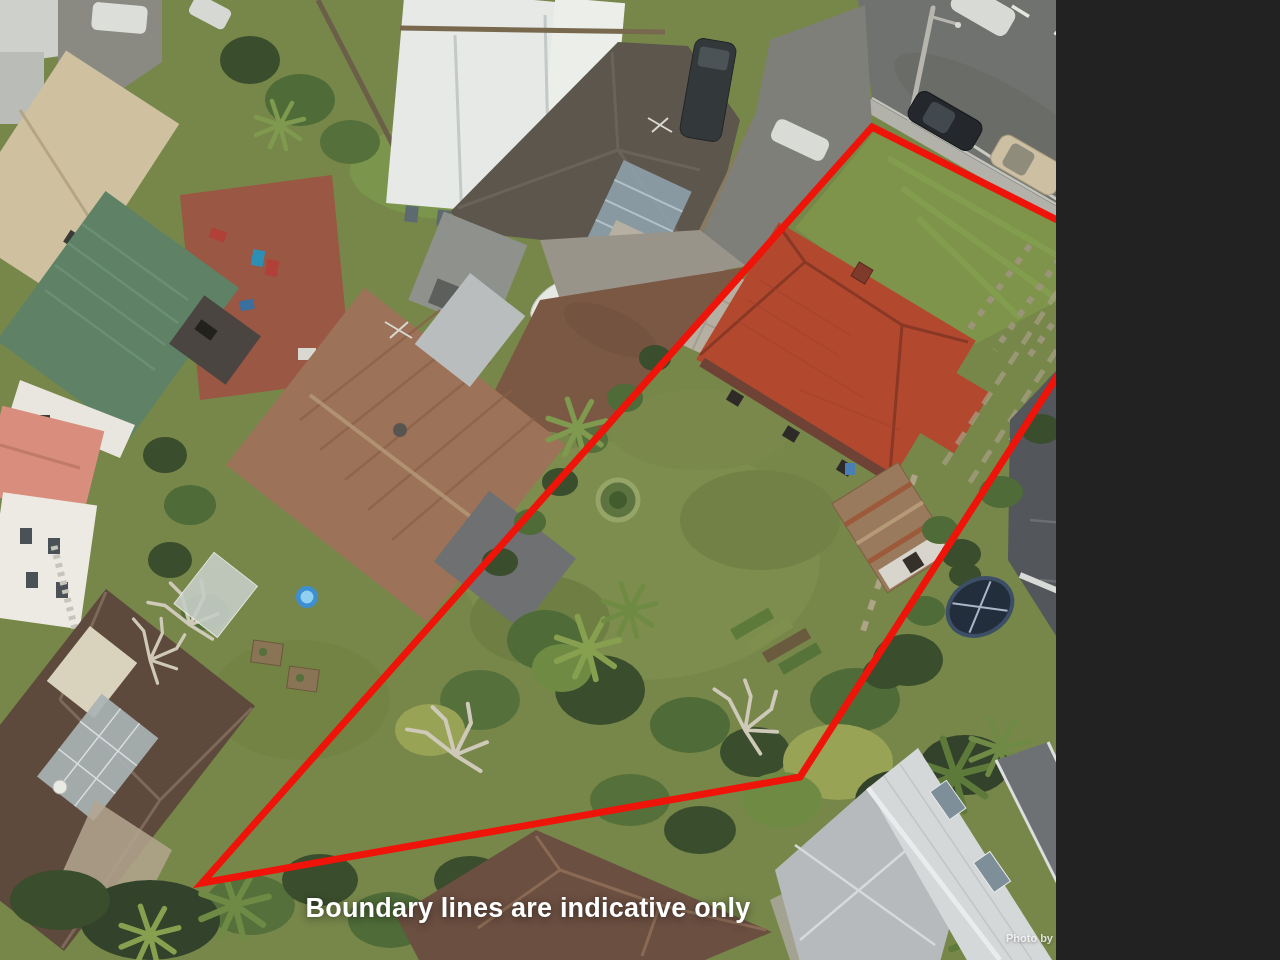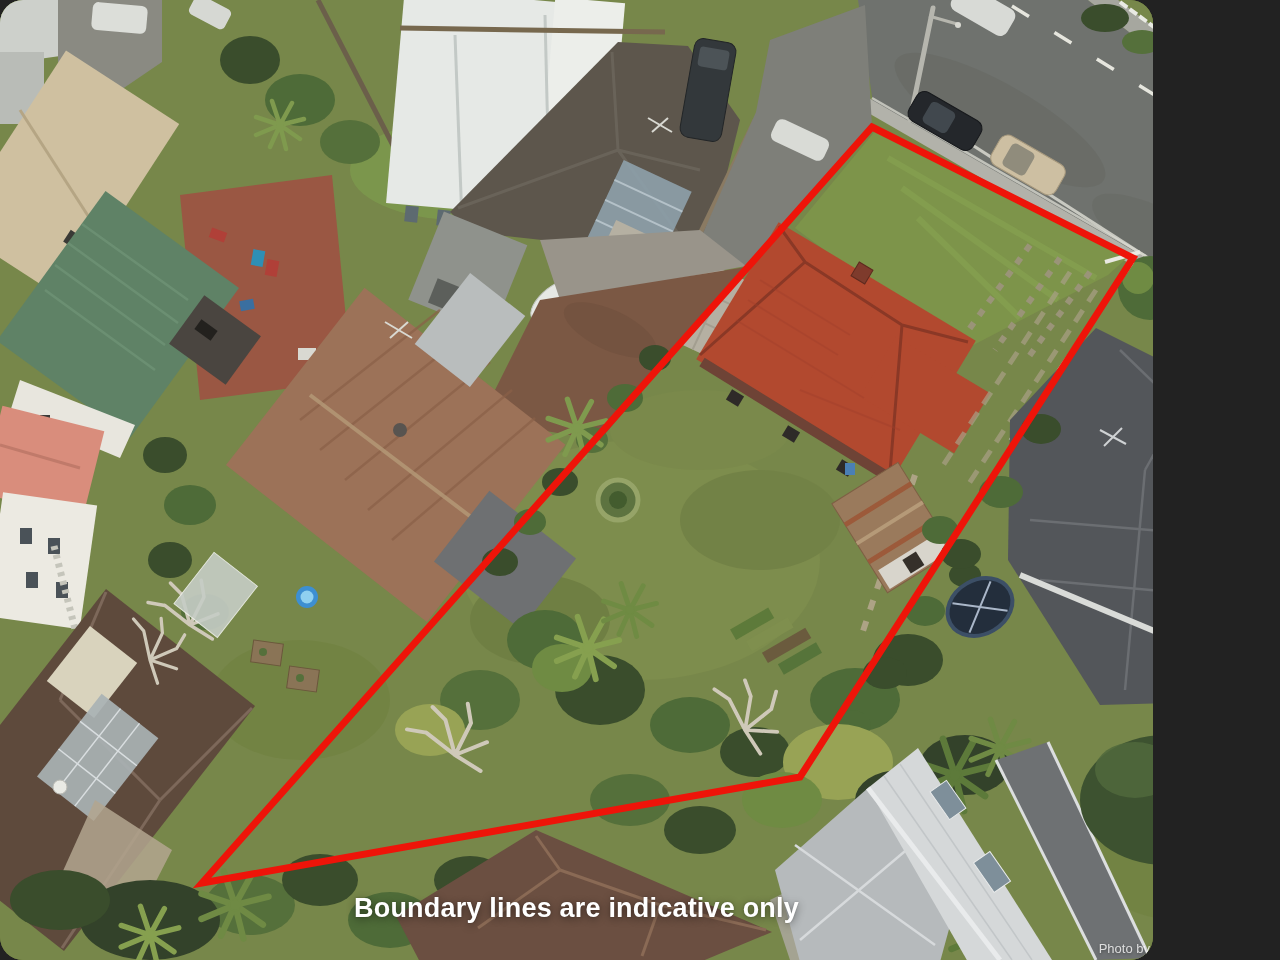--- a/index.html
+++ b/index.html
@@ -1,21 +1,21 @@
 <!DOCTYPE html>
 <html><head>
 <meta charset="utf-8">
 <style>
   html,body{margin:0;padding:0;background:#222;}
-  .stage{position:relative;width:1153px;height:960px;overflow:hidden;font-family:"Liberation Sans",sans-serif;background:#75853f;border-radius:23px;}
+  .stage{position:relative;width:1056px;height:960px;overflow:hidden;font-family:"Liberation Sans",sans-serif;background:#75853f;}
   .stage svg{position:absolute;left:0;top:0;}
   .disclaimer{position:absolute;left:50%;top:893px;transform:translateX(-50%);
     font-weight:700;font-size:27px;letter-spacing:.2px;color:#ffffff;white-space:nowrap;
     text-shadow:0 2px 8px rgba(0,0,0,.45),0 0 2px rgba(0,0,0,.25);}
-  .watermark{position:absolute;right:3px;bottom:4px;font-weight:400;font-size:13px;
+  .watermark{position:absolute;right:3px;bottom:16px;font-weight:700;font-size:11px;
     color:rgba(255,255,255,.78);text-shadow:0 1px 3px rgba(0,0,0,.35);}
   
   .tD{fill:#3a4d2c}.tM{fill:#4e6b38}.tL{fill:#6f8b43}.tY{fill:#98a355}.tO{fill:#55703b}
   .bare{stroke:#cfc9b9;fill:none}
   .ridge{stroke:#6d675c;stroke-width:3;fill:none;opacity:.8}
 </style>
 </head>
 <body>
 
 <div class="stage">

